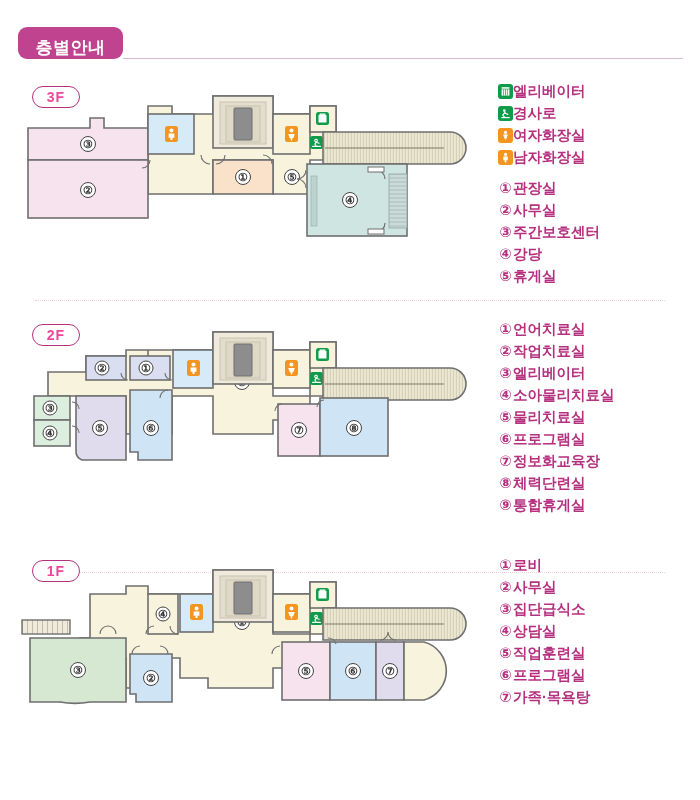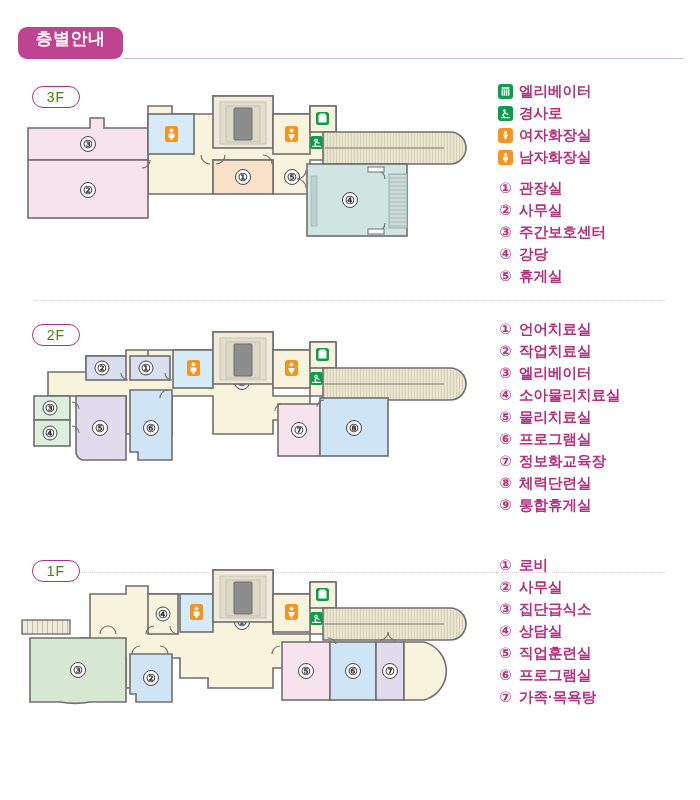--- a/index.html
+++ b/index.html
@@ -13,21 +13,21 @@
   }
   
   .header{
     position:absolute;left:0;top:0;width:700px;height:72px;
   }
   .header-tab{
     position:absolute;left:18px;top:27px;
     height:32px;min-width:105px;
     background:#c0438f;
     border-radius:9px 9px 9px 9px;
-    display:flex;align-items:flex-start;justify-content:center;
+    display:flex;align-items:flex-end;justify-content:center;
     padding:0 16px;
     box-sizing:border-box;
   }
   .header-tab-label{
     color:#ffffff;font-size:17px;font-weight:bold;letter-spacing:0.5px;
     white-space:nowrap;
   }
   .header-rule{
     position:absolute;left:123px;top:58px;width:560px;height:1px;
     background:#d9b9cd;
@@ -41,38 +41,38 @@
   .floor-badge{
     position:absolute;left:32px;top:6px;
     width:48px;height:22px;
     border:1.6px solid #b5317f;
     border-radius:11px;
     display:flex;align-items:center;justify-content:center;
     box-sizing:border-box;
     background:#fff;
   }
   .floor-badge-label{
-    font-size:14px;font-weight:normal;color:#4d7c0f;letter-spacing:1px;
+    font-size:14px;font-weight:bold;color:#ec4899;letter-spacing:1px;
   }
   .divider{
     position:absolute;left:35px;width:630px;height:0;
     border-top:1px dotted #f0cfe2;
   }
   .div-1{top:300px;}
   .div-2{top:572px;}
 
   
   .legend{position:absolute;left:498px;top:0;width:195px;}
   .legend-row{
     display:flex;align-items:center;
     height:22px;
     font-size:14.5px;font-weight:bold;color:#b5317f;
     white-space:nowrap;
   }
-  .legend-row .lg-text{margin-left:6px;}
+  .legend-row .lg-text{}
   .legend-gap{height:9px;}
   .ico{
     width:15px;height:15px;border-radius:3px;
     display:inline-flex;align-items:center;justify-content:center;
     flex:0 0 auto;
     position:relative;
   }
   .ico-green{background:#0e9c4a;}
   .ico-orange{background:#f5941e;}
   .ico svg{display:block;}

